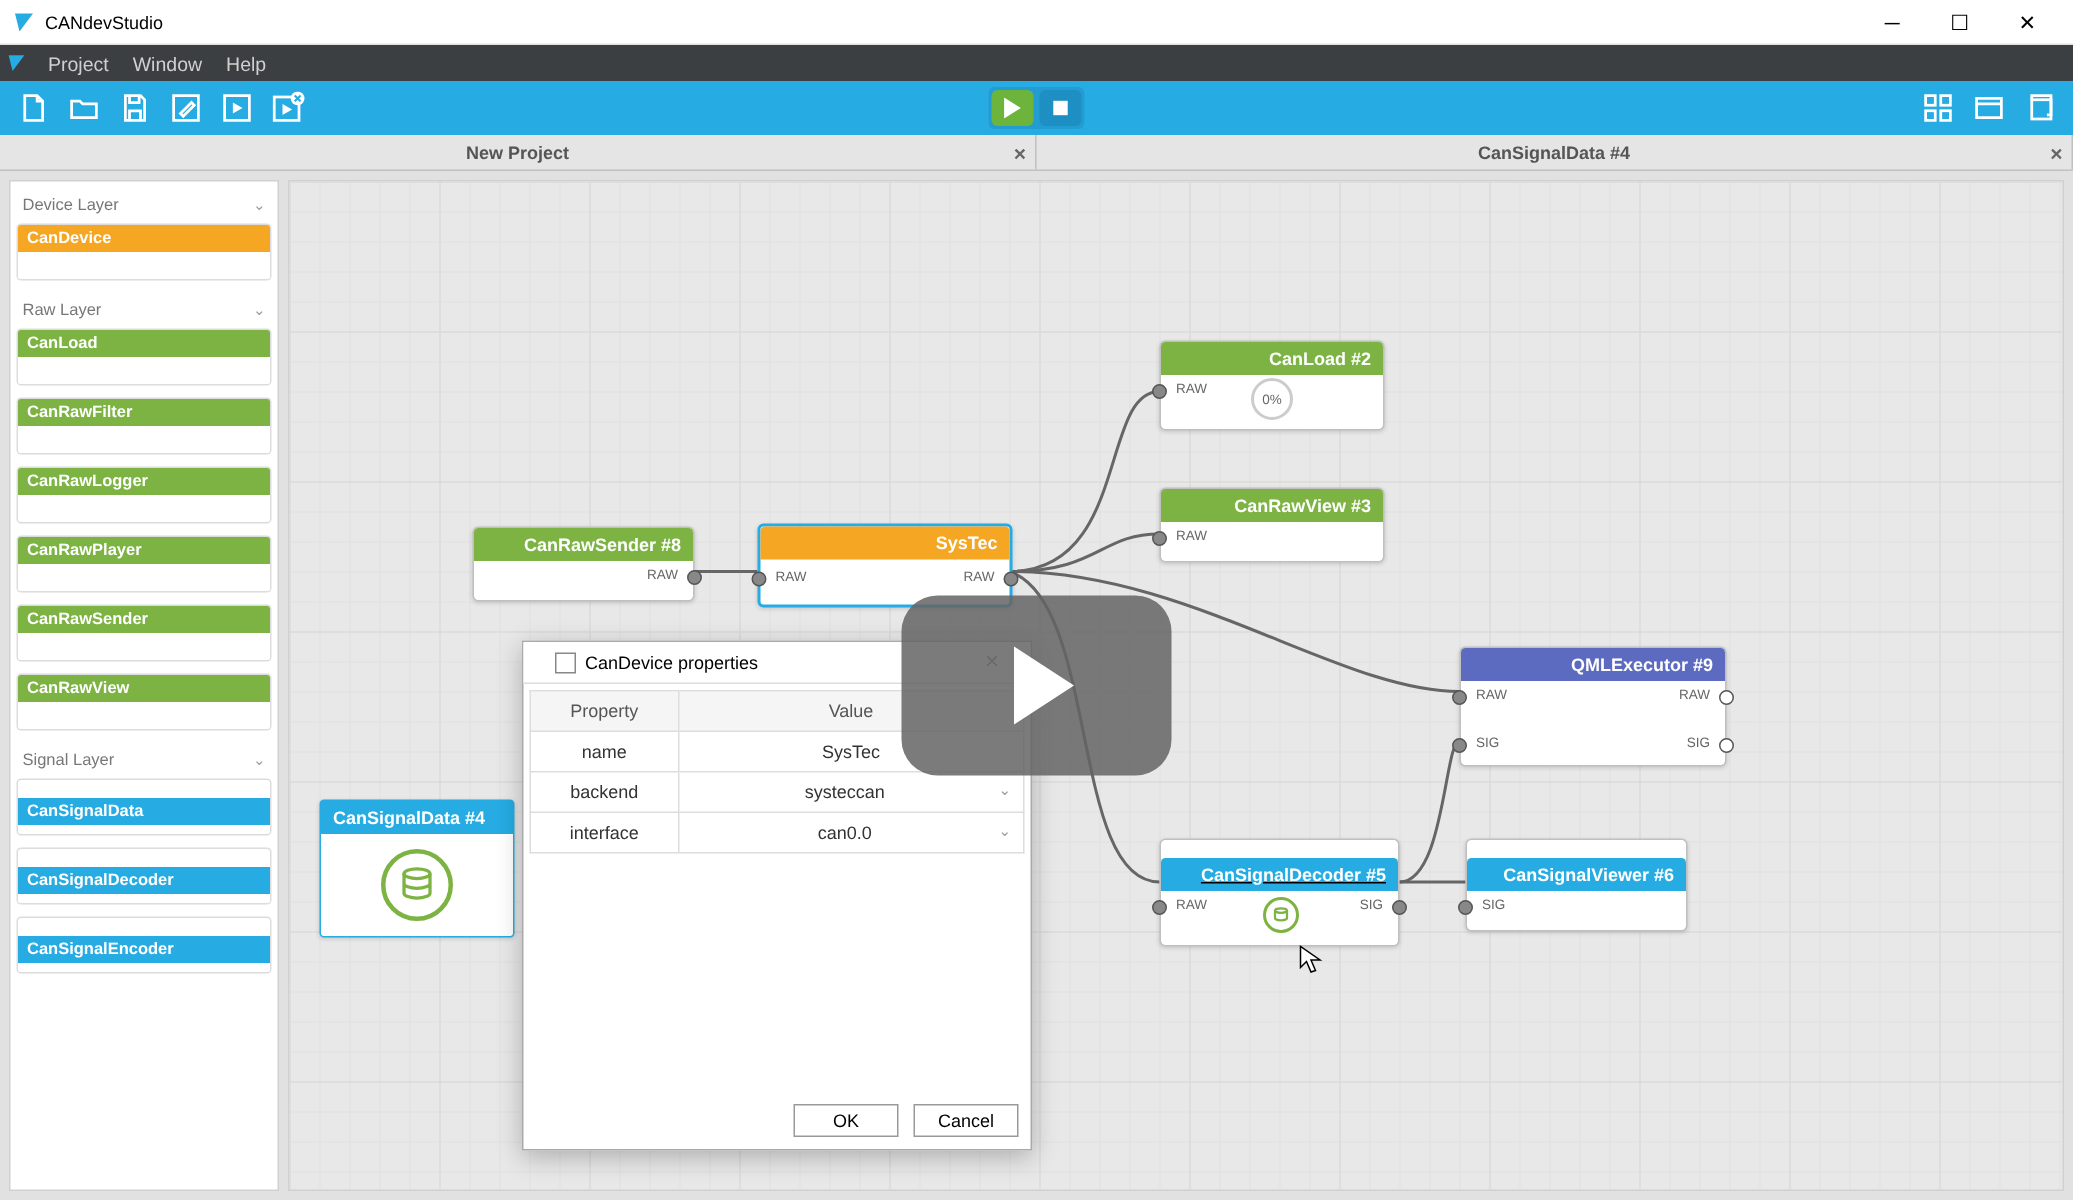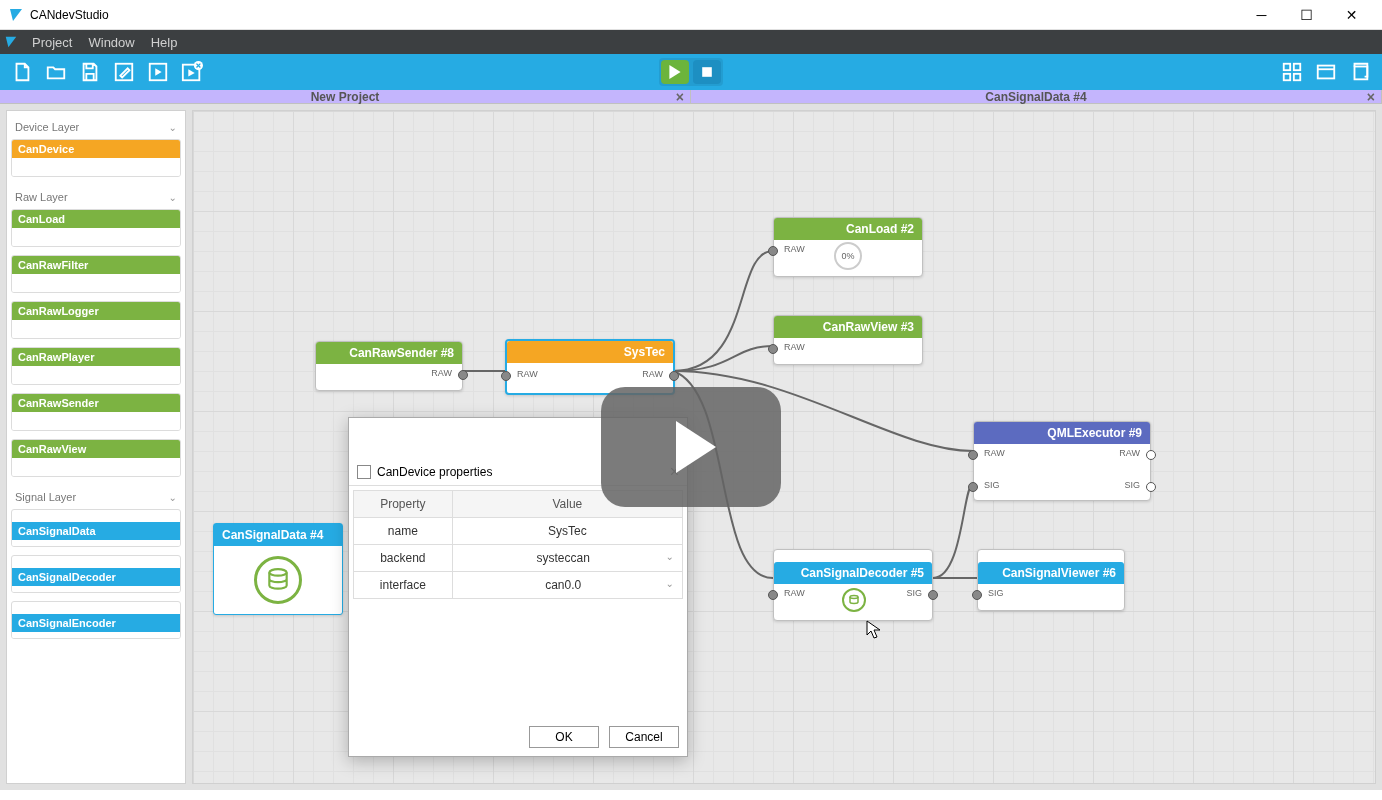--- a/index.html
+++ b/index.html
@@ -22,21 +22,21 @@
   .toolbar .tool-group { display: flex; gap: 2px; }
   .toolbar .tool-btn { width: 32px; height: 28px; display: flex; align-items: center; justify-content: center; border-radius: 3px; }
   .toolbar .center-group { position: absolute; left: 50%; transform: translateX(-50%); display: flex; gap: 4px; background: rgba(0,0,0,0.08); border-radius: 4px; padding: 2px; }
   .toolbar .big-btn { width: 28px; height: 24px; border-radius: 4px; display:flex; align-items:center; justify-content:center; }
   .toolbar .play-btn { background: #6cb43c; }
   .toolbar .stop-btn { background: #1d8fc2; }
   .toolbar .right-group { margin-left: auto; display: flex; gap: 2px; }
   .icon-stroke { stroke: #fff; fill: none; stroke-width: 2; }
 
   
-  .tabstrip { height: 14px; background: #c4b5fd; display: flex; border-bottom: 1px solid #c0c0c0; }
+  .tabstrip { height: 24px; background: #e5e5e5; display: flex; border-bottom: 1px solid #c0c0c0; }
   .tabstrip .tab { flex: 1; display: flex; align-items: center; justify-content: center; font-size: 12px; font-weight: bold; color: #555; position: relative; border-right: 1px solid #c0c0c0; }
   .tabstrip .tab .close { position: absolute; right: 6px; font-size: 14px; color: #666; cursor: pointer; }
 
   
   .main { position: relative; height: 686px; background: #e1e1e1; display: flex; }
 
   
   .sidebar { width: 180px; background: #fff; border: 1px solid #d0d0d0; margin: 6px; overflow-y: auto; padding: 4px; }
   .sidebar .group-hdr { font-size: 11px; color: #777; padding: 6px 4px; display: flex; justify-content: space-between; align-items: center; cursor: pointer; }
   .sidebar .group-hdr .chev { font-size: 10px; color: #999; }
@@ -75,21 +75,21 @@
   .big-node { position: absolute; background: #fff; border: 1px solid #26abe3; border-radius: 3px; box-shadow: 0 1px 3px rgba(0,0,0,0.15); }
   .big-node .chdr { background: #26abe3; font-size: 12px; font-weight: bold; color:#fff; padding: 4px 8px; }
   .big-node .icon-body { display:flex; align-items:center; justify-content:center; padding: 10px; }
   .db-icon { width: 48px; height: 48px; border: 3px solid #7cb342; border-radius: 50%; display:flex; align-items:center; justify-content:center; }
 
   
   .pct-badge { position: absolute; width: 28px; height: 28px; border: 2px solid #ccc; border-radius: 50%; display:flex; align-items:center; justify-content:center; font-size: 9px; color: #666; background:#fff; }
 
   
   .dialog { position: absolute; background: #fff; border: 1px solid #aaa; box-shadow: 0 4px 16px rgba(0,0,0,0.25); }
-  .dialog .dhdr { height: 28px; background: #fff; border-bottom: 1px solid #ddd; display:flex; align-items:center; padding: 0 8px; font-size: 12px; margin-top: 40px; }
+  .dialog .dhdr { height: 28px; background: #fff; border-bottom: 1px solid #ddd; display:flex; align-items:center; padding: 0 21px; font-size: 12px; }
   .dialog .dhdr .dicon { width: 14px; height: 14px; margin-right: 6px; border: 1px solid #888; }
   .dialog .dhdr .dclose { margin-left: auto; color: #888; font-size: 16px; cursor:pointer; }
   .dialog table { width: 100%; border-collapse: collapse; font-size: 12px; }
   .dialog th, .dialog td { border: 1px solid #ddd; padding: 6px 8px; text-align: center; color:#333; }
   .dialog th { background: #f5f5f5; font-weight: normal; text-align: center; color:#555; }
   .dialog .btns { display:flex; justify-content:flex-end; gap: 10px; padding: 8px; }
   .dialog .btns button { width: 70px; height: 22px; font-size: 12px; background: #fff; border: 1px solid #999; cursor:pointer; }
 
   
   .play-overlay { position: absolute; left: 50%; top: 50%; transform: translate(-50%,-50%); width: 180px; height: 120px; background: rgba(100,100,100,0.85); border-radius: 24px; display:flex; align-items:center; justify-content:center; z-index: 50; }
@@ -336,21 +336,21 @@
         <div class="icon-body">
           <div class="db-icon">
             <svg width="26" height="26" viewBox="0 0 24 24">
                 <ellipse cx="12" cy="5" rx="8" ry="3" fill="none" stroke="#7cb342" stroke-width="2"></ellipse>
                 <path d="M4 5v6c0 1.7 3.6 3 8 3s8-1.3 8-3V5 M4 11v6c0 1.7 3.6 3 8 3s8-1.3 8-3v-6" fill="none" stroke="#7cb342" stroke-width="2"></path>
               </svg>
           </div>
         </div>
       </div>
 
-      <div class="cnode" style="left:580px; top:438px; width:160px;">
+      <div class="cnode" style="left:580px; top:438px; width:160px;text-decoration:underline;">
         <div class="chdr c-blue">CanSignalDecoder #5</div>
         <div class="cbody" style="min-height:36px;">
           <span class="plabel" style="left:10px; top:4px;">RAW</span>
           <div class="port left" style="top:6px;"></div>
           <span class="plabel" style="right:10px; top:4px;">SIG</span>
           <div class="port right" style="top:6px;"></div>
           <div style="position:absolute; left:68px; top:4px; width:24px; height:24px; border:2px solid #7cb342; border-radius:50%; display:flex;align-items:center;justify-content:center;">
             <svg width="12" height="12" viewBox="0 0 24 24">
                 <ellipse cx="12" cy="6" rx="8" ry="3" fill="none" stroke="#7cb342" stroke-width="3"></ellipse>
                 <path d="M4 6v10c0 1.7 3.6 3 8 3s8-1.3 8-3V6" fill="none" stroke="#7cb342" stroke-width="3"></path>

